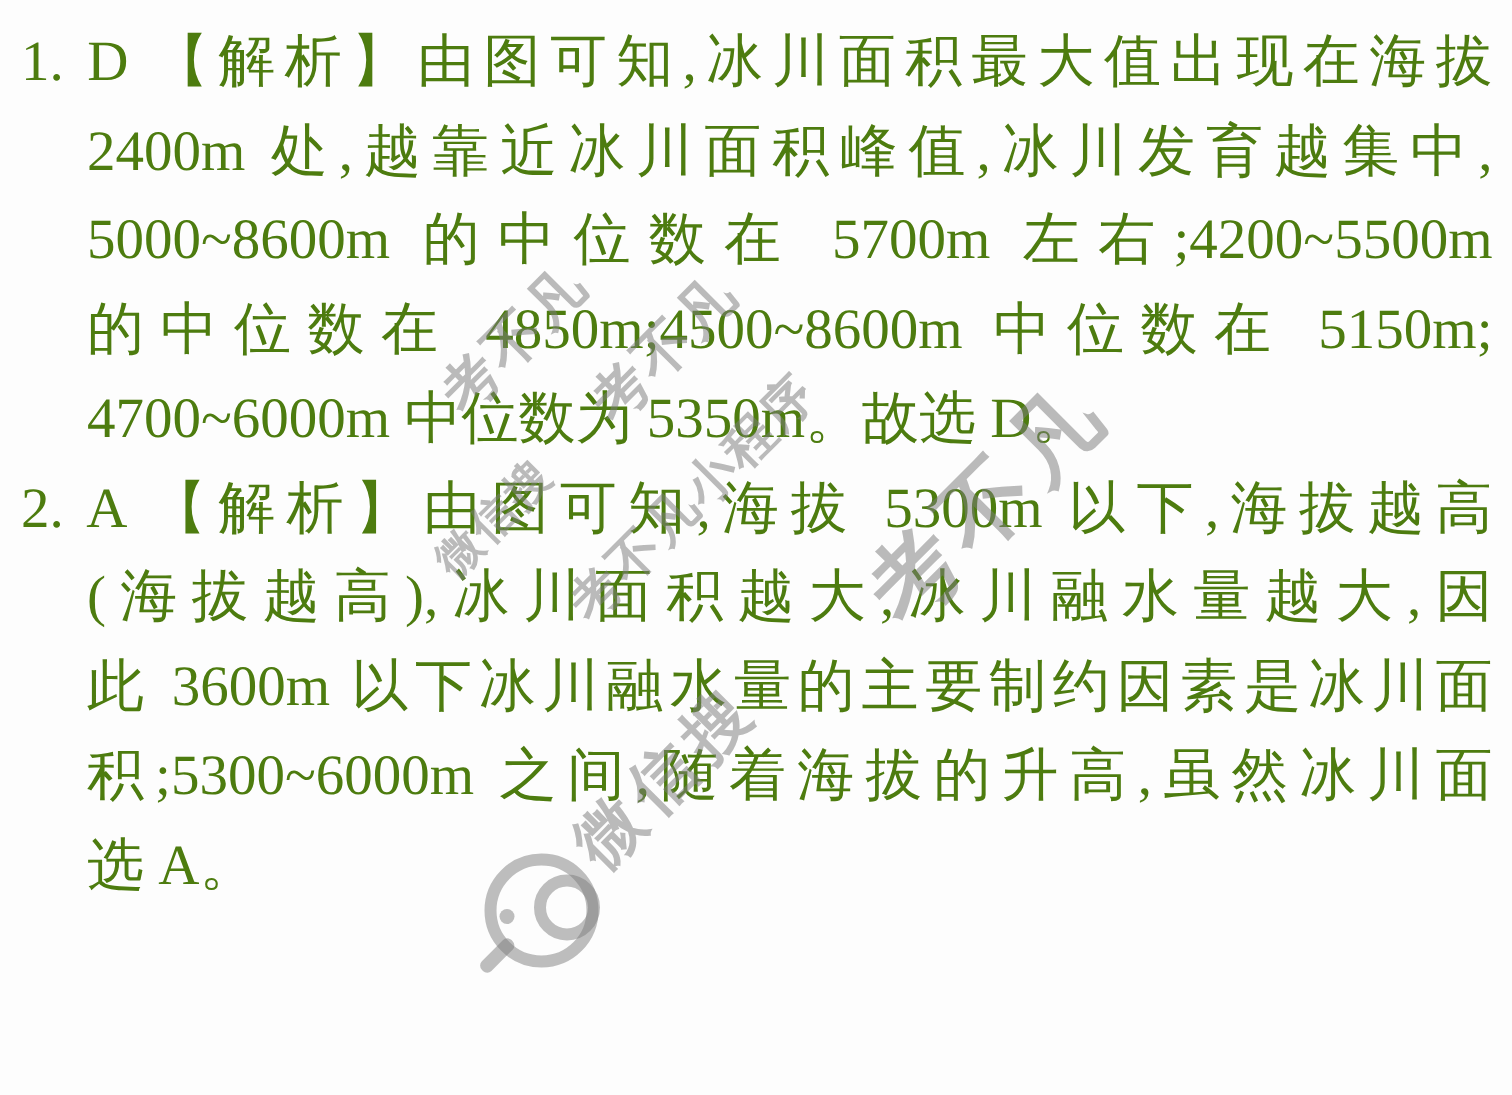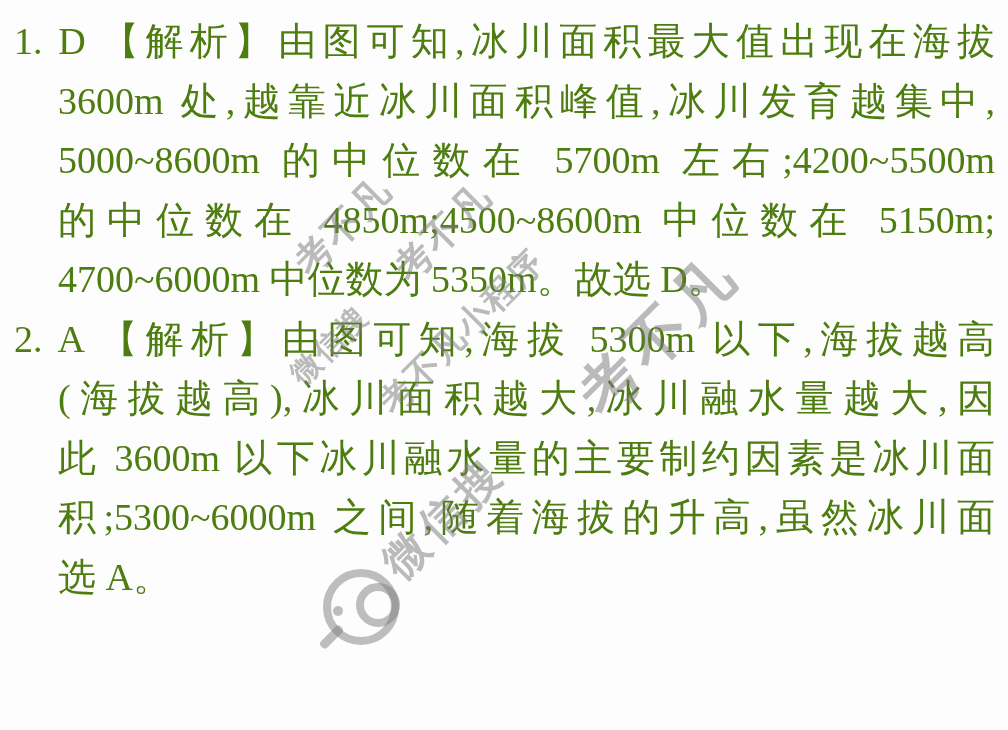--- a/index.html
+++ b/index.html
@@ -96,21 +96,21 @@
   }
 </style>
 </head>
 <body>
 
 <div class="sheet">
 
   <div class="answers">
     <div>
       <div class="line">1. D 【解析】由图可知,冰川面积最大值出现在海拔</div>
-      <div class="line cont">3600m 处,越靠近冰川面积峰值,冰川发育越集中,</div>
+      <div class="line cont">2400m 处,越靠近冰川面积峰值,冰川发育越集中,</div>
       <div class="line cont">5000~8600m 的中位数在 5700m 左右;4200~5500m</div>
       <div class="line cont">的中位数在 4850m;4500~8600m 中位数在 5150m;</div>
       <div class="line cont short">4700~6000m 中位数为 5350m。故选 D。</div>
     </div>
     <div>
       <div class="line">2. A 【解析】由图可知,海拔 5300m 以下,海拔越高</div>
       <div class="line cont">(海拔越高),冰川面积越大,冰川融水量越大,因</div>
       <div class="line cont">此 3600m 以下冰川融水量的主要制约因素是冰川面</div>
       <div class="line cont">积;5300~6000m 之间,随着海拔的升高,虽然冰川面</div>
       <div class="line cont short">选 A。</div>

